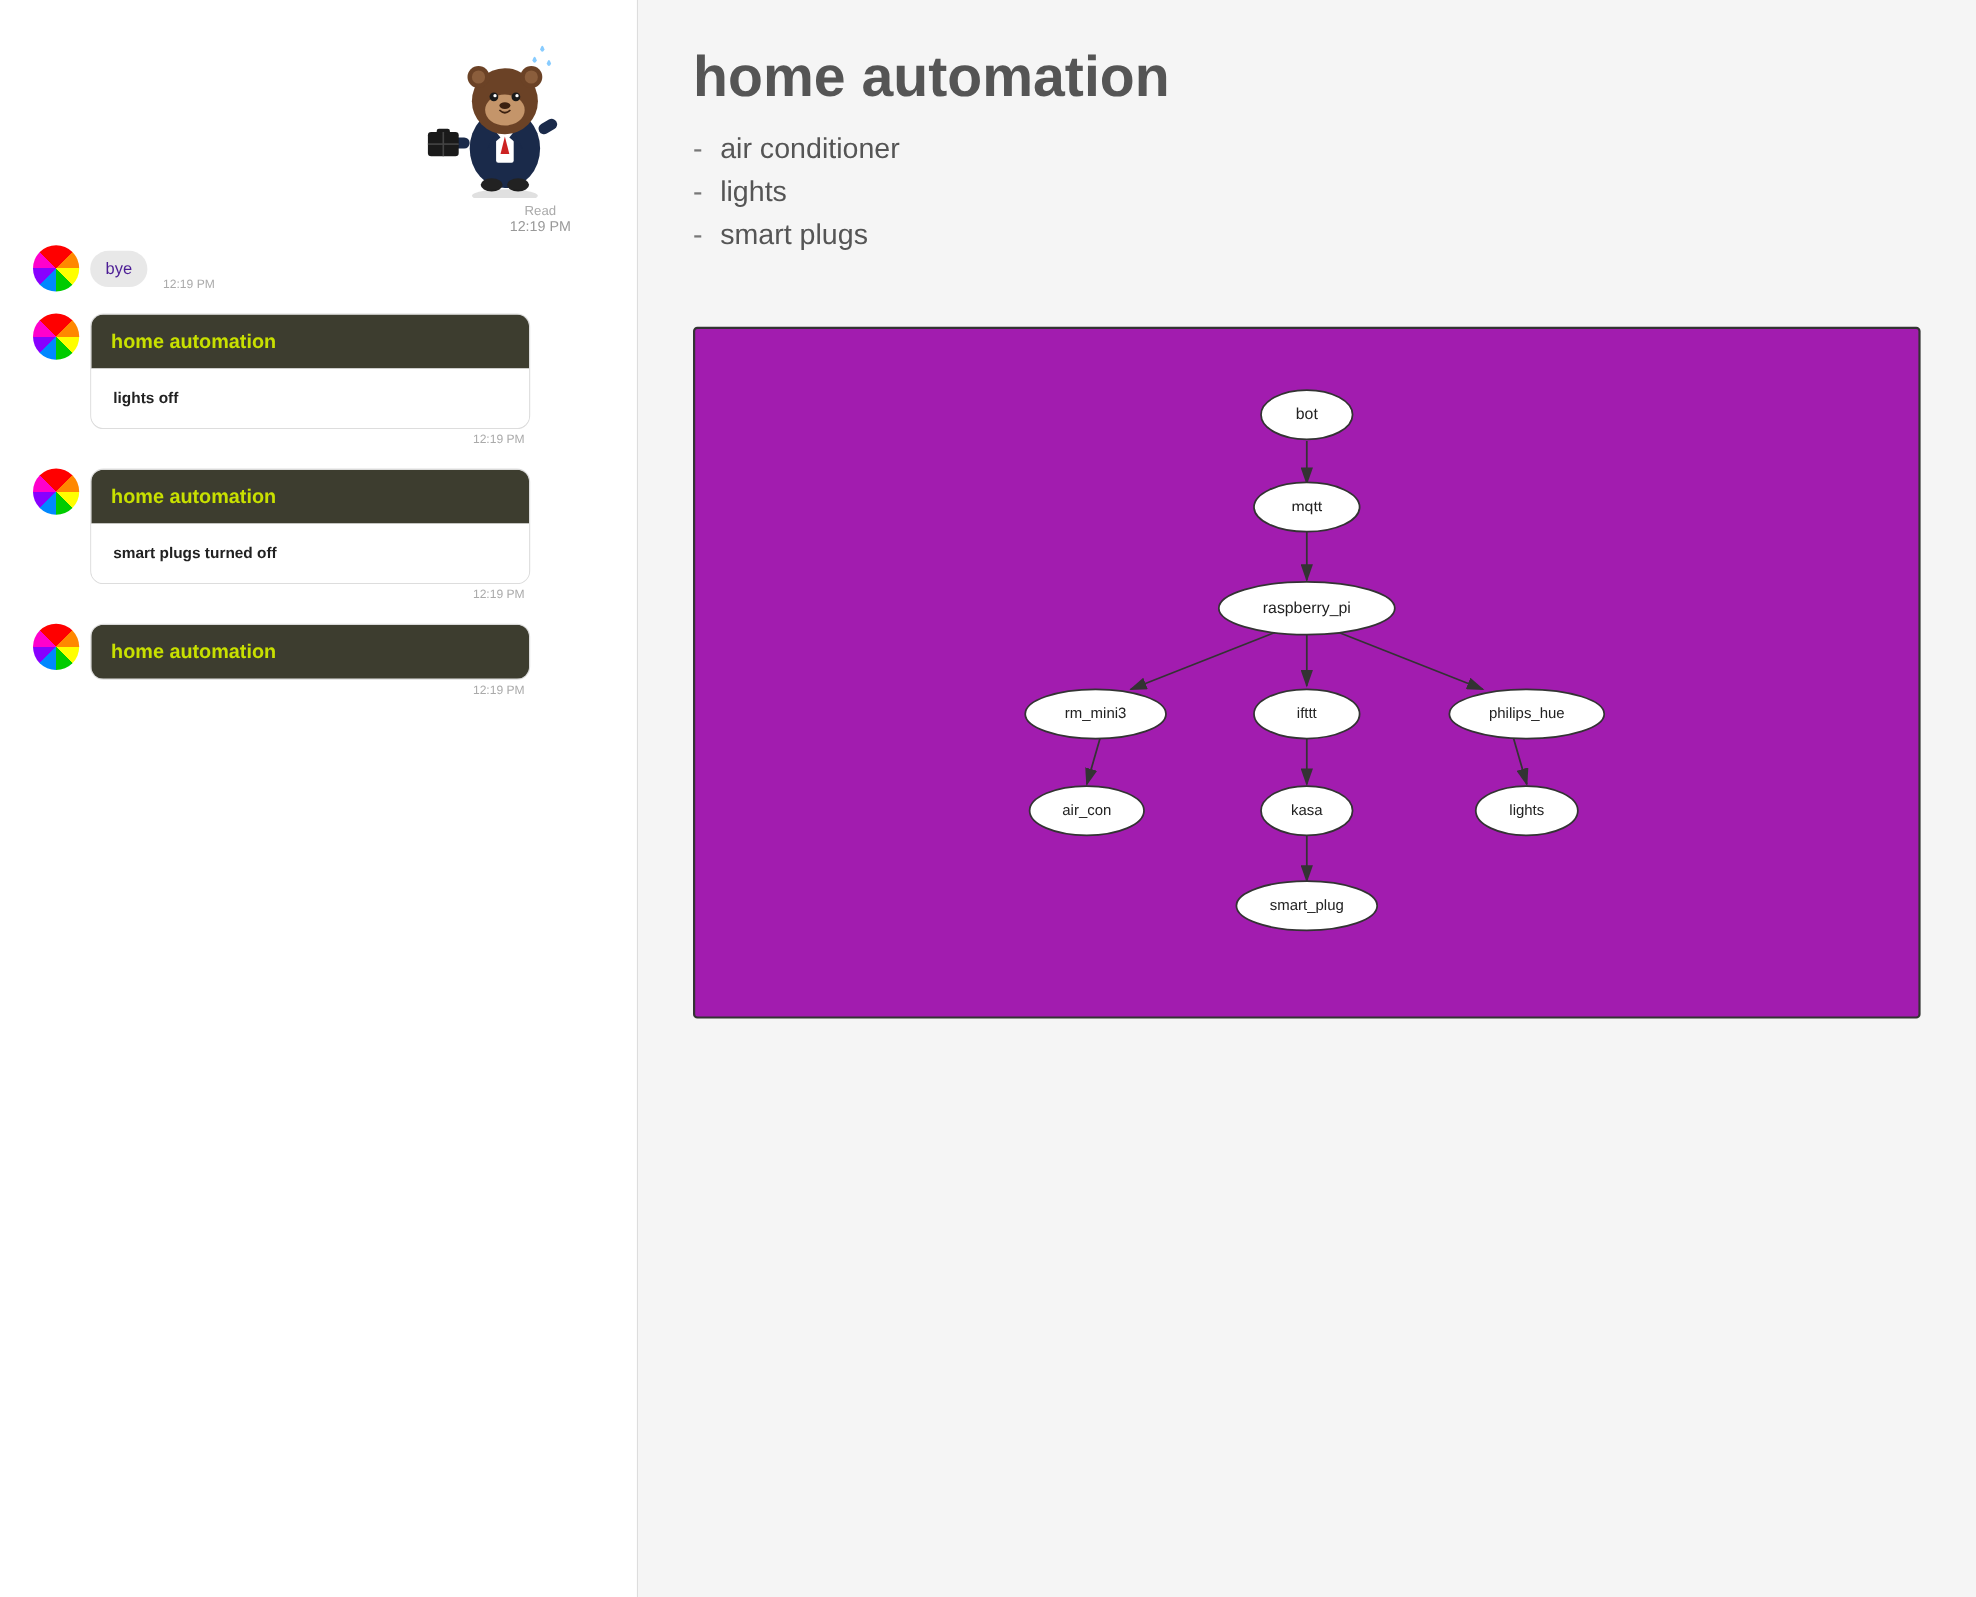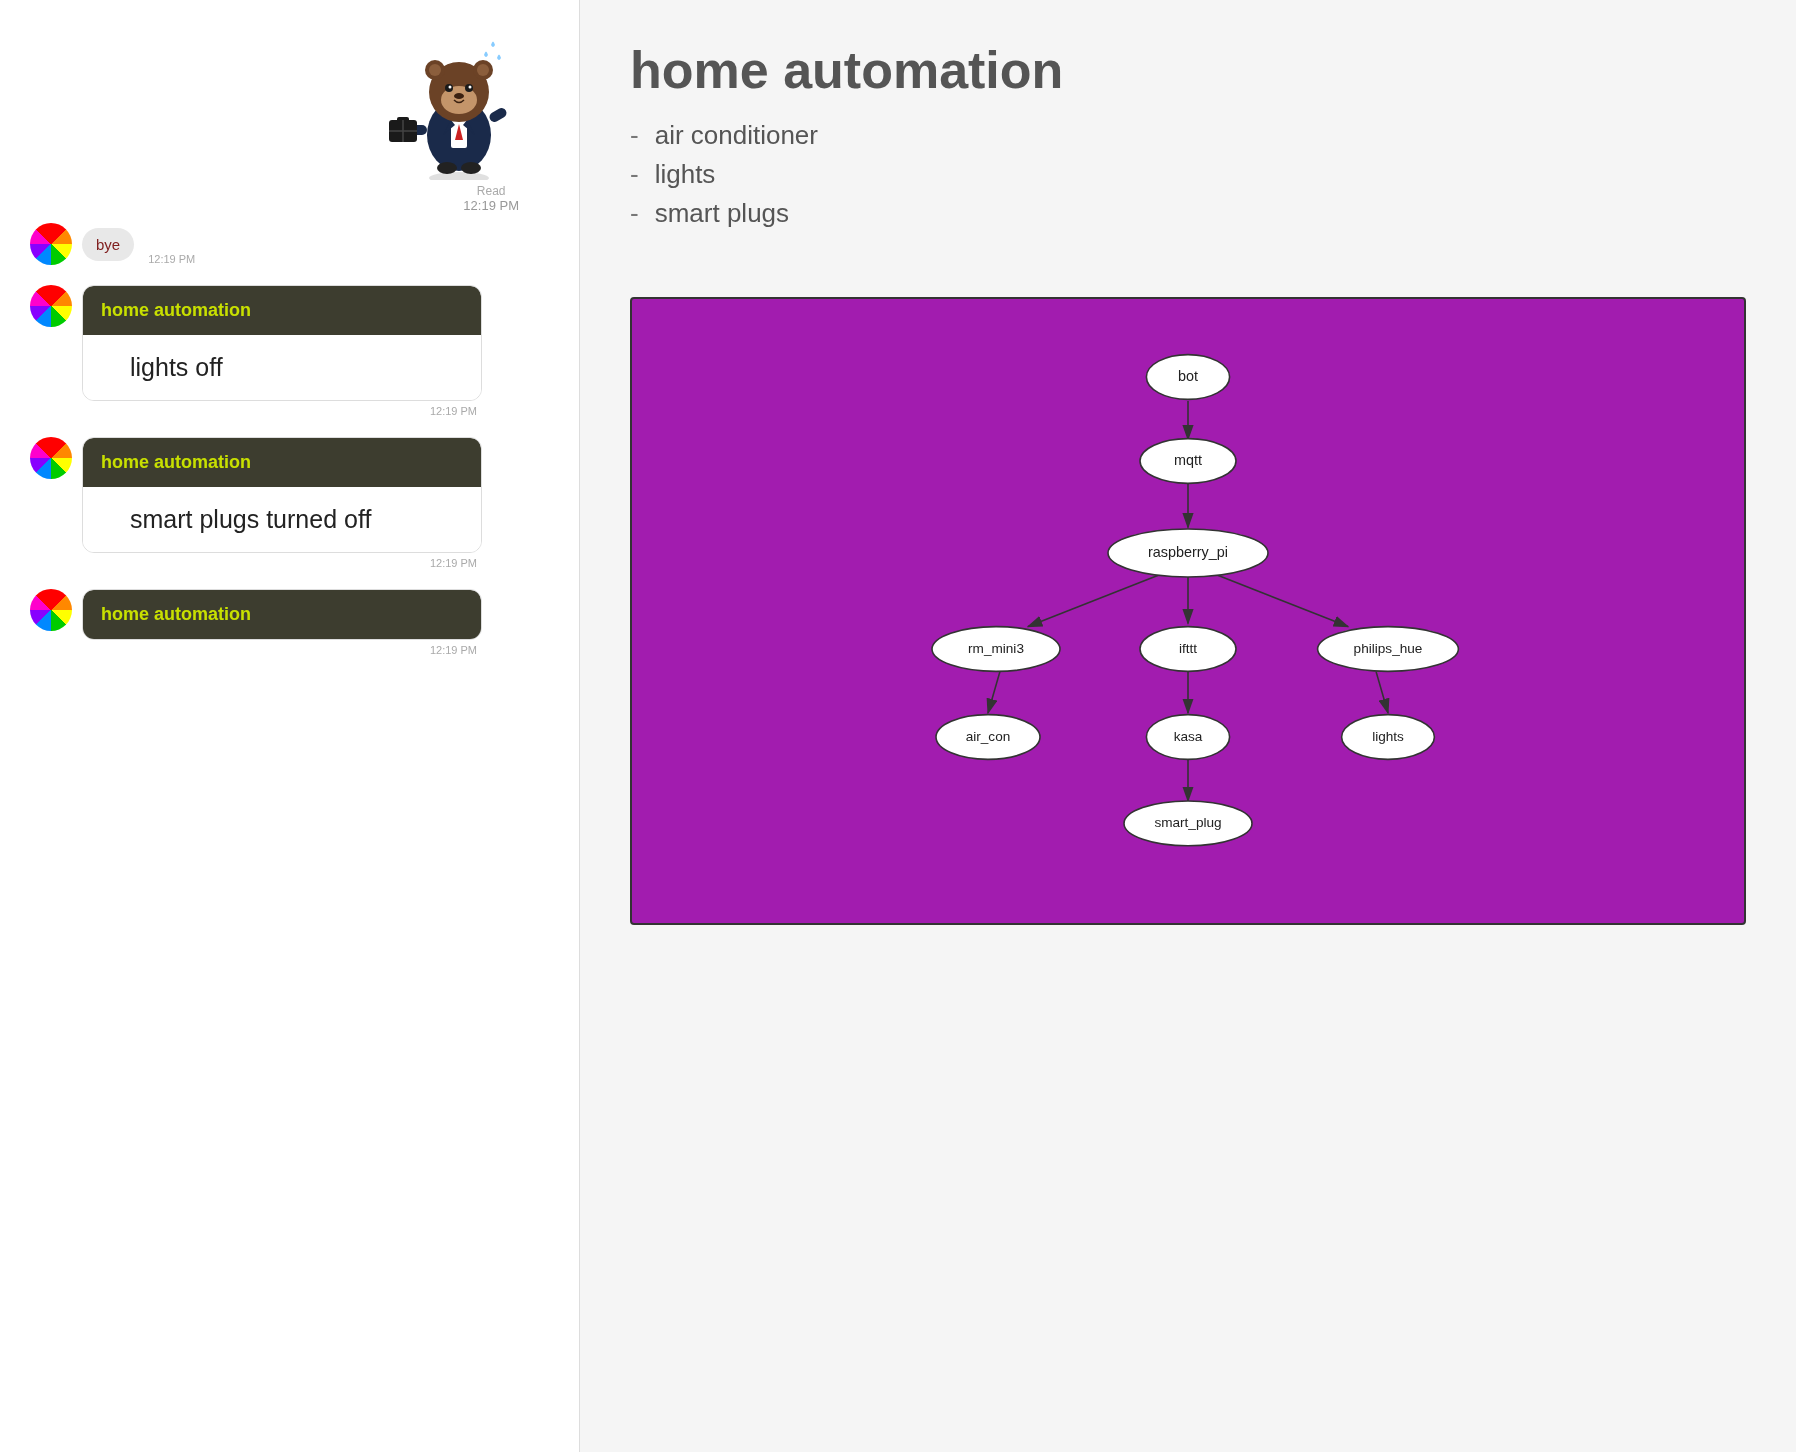--- a/index.html
+++ b/index.html
@@ -75,21 +75,21 @@
       border-radius: 50%;
       flex-shrink: 0;
       overflow: hidden;
     }
 
     .bubble-bye {
       background: #e8e8e8;
       border-radius: 18px;
       padding: 8px 14px;
       font-size: 15px;
-      color: #7f1d1d;
+      color: #4c1d95;
     }
 
     .msg-time {
       font-size: 11px;
       color: #aaa;
       margin-left: 4px;
       align-self: flex-end;
     }
 
     
@@ -120,24 +120,23 @@
       font-size: 18px;
       font-weight: bold;
     }
 
     .bot-card-body {
       padding: 18px 20px;
       background: #fff;
     }
 
     .bot-card-body-text {
-      font-size: 25px;
+      font-size: 14px;
       color: #222;
-      font-weight: 400;
-      margin-left: 27px;
+      font-weight: 700;
     }
 
     .bot-time {
       font-size: 11px;
       color: #aaa;
       text-align: right;
       margin-top: 4px;
       padding-right: 5px;
     }
 

